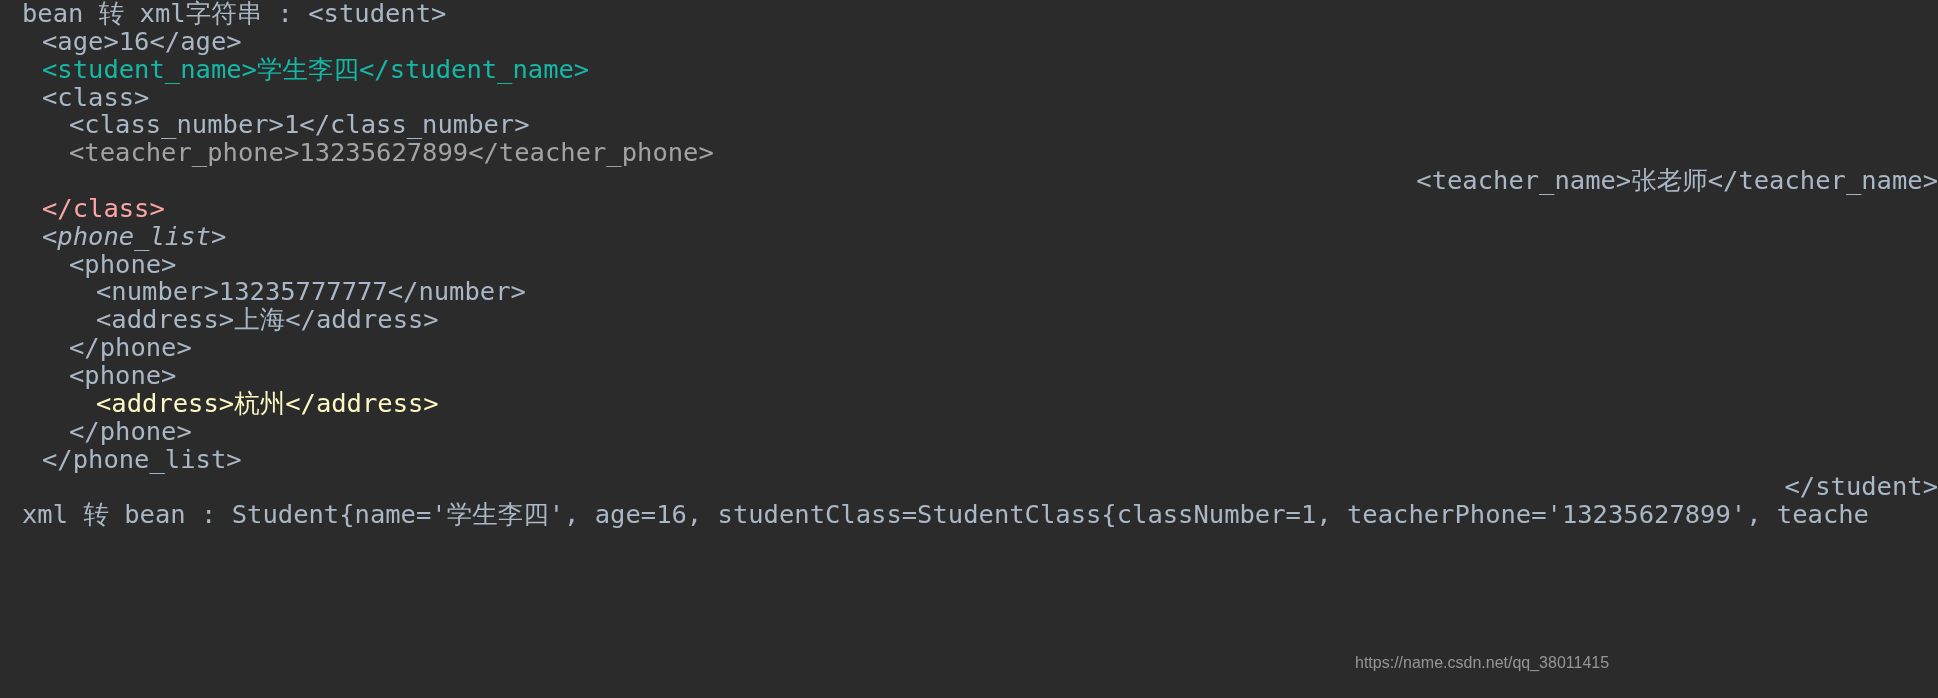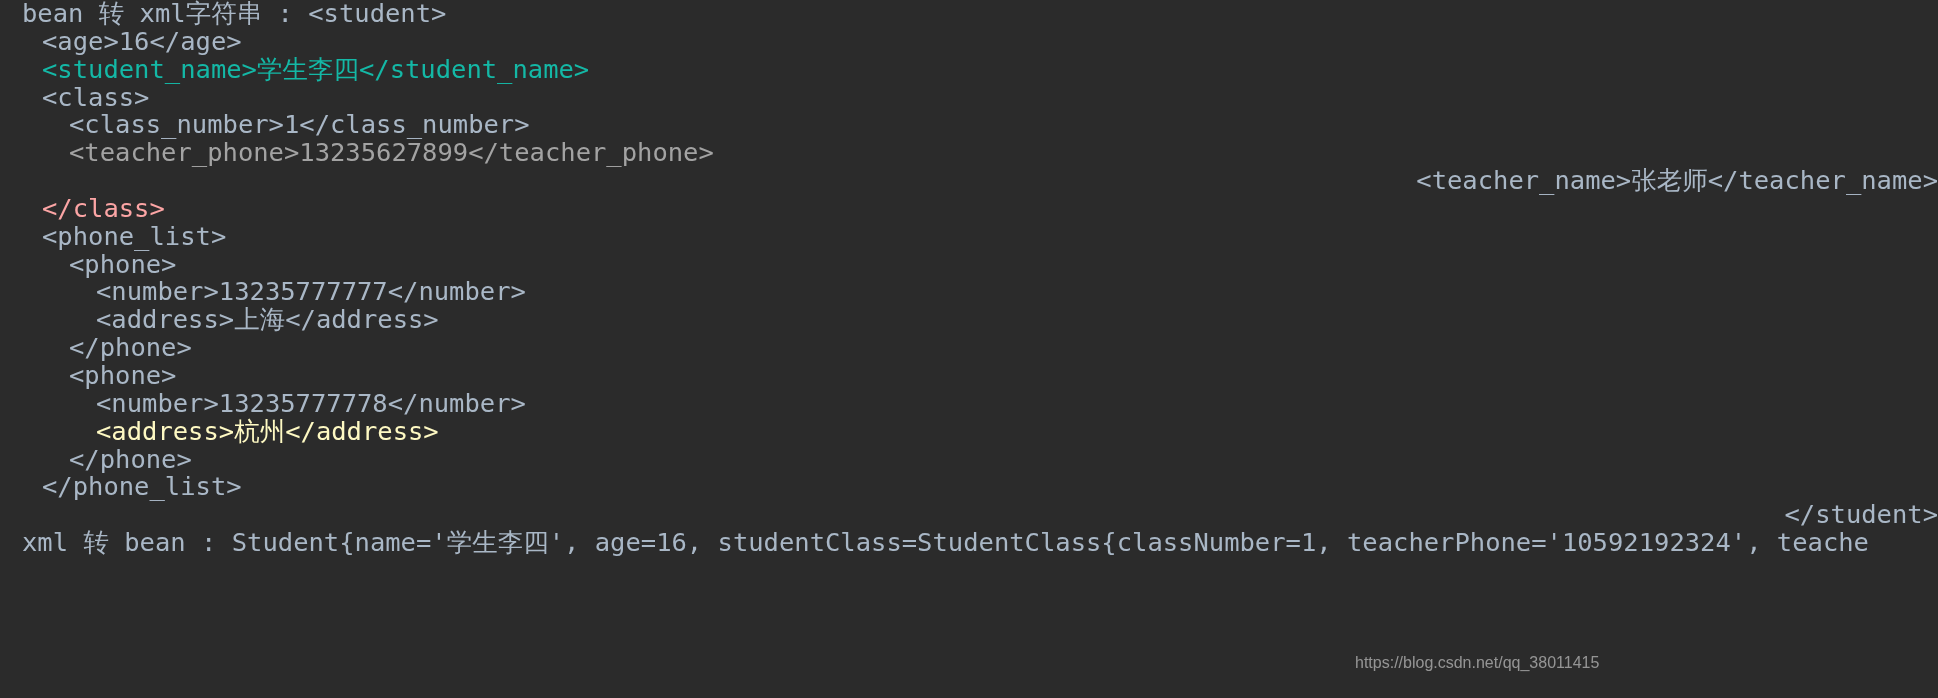--- a/index.html
+++ b/index.html
@@ -57,27 +57,26 @@
 
 <div id="console-output" style="background: rgb(43, 43, 43);">
     <div class="console-line indent-0" style="color: rgb(169, 183, 198);">bean 转 xml字符串 : &lt;student&gt;</div>
     <div class="console-line indent-1" style="color: rgb(169, 183, 198);">&lt;age&gt;16&lt;/age&gt;</div>
     <div class="console-line indent-1" style="color: #14b8a6;">&lt;student_name&gt;学生李四&lt;/student_name&gt;</div>
     <div class="console-line indent-1" style="color: rgb(169, 183, 198);">&lt;class&gt;</div>
     <div class="console-line indent-2" style="color: rgb(169, 183, 198);">&lt;class_number&gt;1&lt;/class_number&gt;</div>
     <div class="console-line indent-2" style="color: #a3a3a3;">&lt;teacher_phone&gt;13235627899&lt;/teacher_phone&gt;</div>
     <div class="console-line indent-2" style="color: rgb(169, 183, 198); text-align: right;">&lt;teacher_name&gt;张老师&lt;/teacher_name&gt;</div>
     <div class="console-line indent-1" style="color: #fca5a5;">&lt;/class&gt;</div>
-    <div class="console-line indent-1" style="color: rgb(169, 183, 198);">&lt;phone_list&gt;</div>
+    <div class="console-line indent-1" style="color: rgb(169, 183, 198); font-style: italic;">&lt;phone_list&gt;</div>
     <div class="console-line indent-2" style="color: rgb(169, 183, 198);">&lt;phone&gt;</div>
     <div class="console-line indent-3" style="color: rgb(169, 183, 198);">&lt;number&gt;13235777777&lt;/number&gt;</div>
     <div class="console-line indent-3" style="color: rgb(169, 183, 198);">&lt;address&gt;上海&lt;/address&gt;</div>
     <div class="console-line indent-2" style="color: rgb(169, 183, 198);">&lt;/phone&gt;</div>
     <div class="console-line indent-2" style="color: rgb(169, 183, 198);">&lt;phone&gt;</div>
-    <div class="console-line indent-3" style="color: rgb(169, 183, 198);">&lt;number&gt;13235777778&lt;/number&gt;</div>
     <div class="console-line indent-3" style="color: #fef9c3;">&lt;address&gt;杭州&lt;/address&gt;</div>
     <div class="console-line indent-2" style="color: rgb(169, 183, 198);">&lt;/phone&gt;</div>
     <div class="console-line indent-1" style="color: rgb(169, 183, 198);">&lt;/phone_list&gt;</div>
     <div class="console-line indent-0" style="color: rgb(169, 183, 198); text-align: right;">&lt;/student&gt;</div>
-    <div class="console-line indent-0" style="color: rgb(169, 183, 198);">xml 转 bean : Student{name='学生李四', age=16, studentClass=StudentClass{classNumber=1, teacherPhone='10592192324', teache</div>
+    <div class="console-line indent-0" style="color: rgb(169, 183, 198);">xml 转 bean : Student{name='学生李四', age=16, studentClass=StudentClass{classNumber=1, teacherPhone='13235627899', teache</div>
   </div>
 
-<div id="watermark">https://blog.csdn.net/qq_38011415</div>
+<div id="watermark">https://name.csdn.net/qq_38011415</div>
 
 </body></html>

